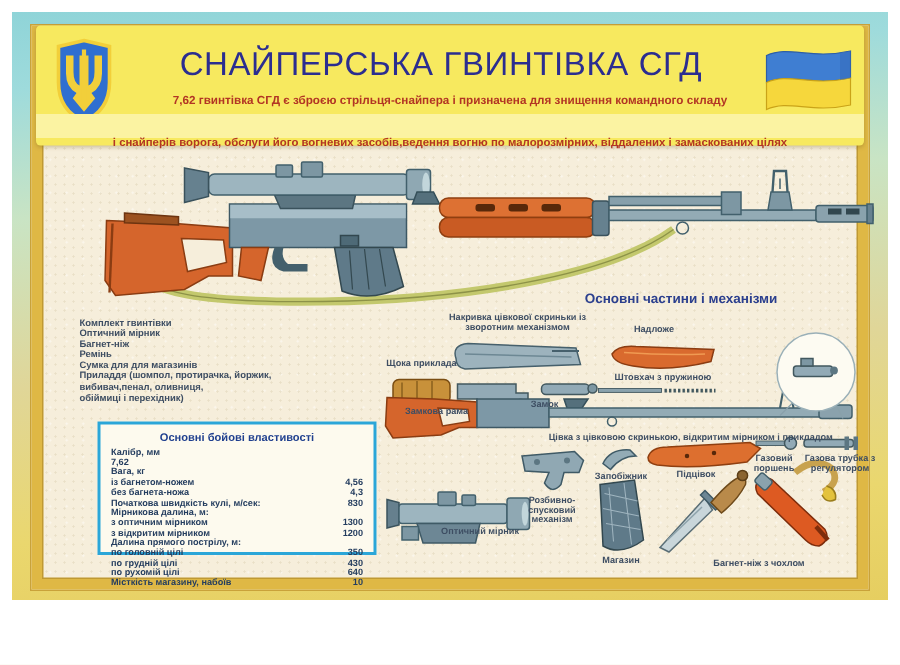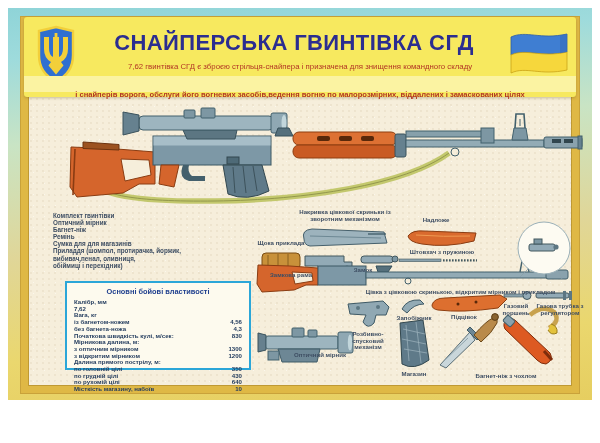--- a/index.html
+++ b/index.html
@@ -12,23 +12,23 @@
   .gold-frame { position:absolute; left:13px; top:9px; right:13px; bottom:7px;
     border:7px solid #dfb845; box-shadow: inset 0 0 0 1px #bf9933, 0 0 0 1px #c9a23a;
     background-color:#f6eedb;
     background-image: radial-gradient(circle, rgba(205,190,155,0.30) 0.6px, transparent 0.9px),
                       radial-gradient(circle, rgba(255,255,255,0.5) 0.6px, transparent 0.9px);
     background-size: 6px 6px, 11px 11px; }
 
   .header-box { position:absolute; left:16px; top:9px; right:16px; height:80px;
     background:#f7e95f; border-radius:3px; box-shadow:0 1px 3px rgba(110,90,20,.35); }
   .poster-title { position:absolute; left:62px; right:74px; top:13px; text-align:center;
-    font-size:22px; font-weight:bold; color:#2b2d90; letter-spacing:.4px; white-space:nowrap; }
+    font-size:22px; font-weight:normal; color:#2b2d90; letter-spacing:.4px; white-space:nowrap; }
   .poster-sub1 { position:absolute; left:40px; right:40px; top:45px; text-align:center;
-    font-size:7.8px; font-weight:normal; color:#b23524; }
+    font-size:7.8px; font-weight:bold; color:#b23524; }
   .poster-sub2-strip { position:absolute; left:0; right:0; top:59px; height:16px; background:#fbf3a2;
     display:flex; align-items:center; justify-content:center; }
   .poster-sub2 { font-size:7.6px; font-weight:bold; color:#b23524; text-align:center;margin-top:20px; }
   .emblem { position:absolute; left:12px; top:8px; }
   .flag { position:absolute; right:6px; top:12px; }
 
   .rifle-svg { position:absolute; left:57px; top:99px; }
   .parts-svg { position:absolute; left:240px; top:195px; }
 
   .kit-list { position:absolute; left:45px; top:204px; font-size:6.3px; font-weight:bold;
@@ -202,20 +202,21 @@
             <span>по рухомій цілі</span>
             <span class="val">640</span>
           </div>
         <div class="spec-row">
             <span>Місткість магазину, набоїв</span>
             <span class="val">10</span>
           </div>
       </div>
     </div>
 
+    <div class="parts-title">Основні частини і механізми</div>
 
     <svg class="parts-svg" width="340" height="190" viewBox="0 0 340 190">
       <g>
         <path d="M56,36 Q53,27 64,26 L136,29 L139,40 L62,43 Q56,42 56,36 Z" fill="#9db3bd" stroke="#46606c"></path>
         <path d="M62,33 L133,35" stroke="#6d8894" fill="none"></path>
         <path d="M120,31 L138,31" stroke="#46606c" stroke-width="1.4" fill="none"></path>
       </g>
       <g>
         <path d="M160,33 Q164,27 176,28 L228,30 L226,38 Q198,45 174,41 Q161,39 160,33 Z" fill="#d96a2e" stroke="#8a3c12"></path>
         <path d="M168,32 Q196,34 222,33" stroke="#f09a52" fill="none"></path>

